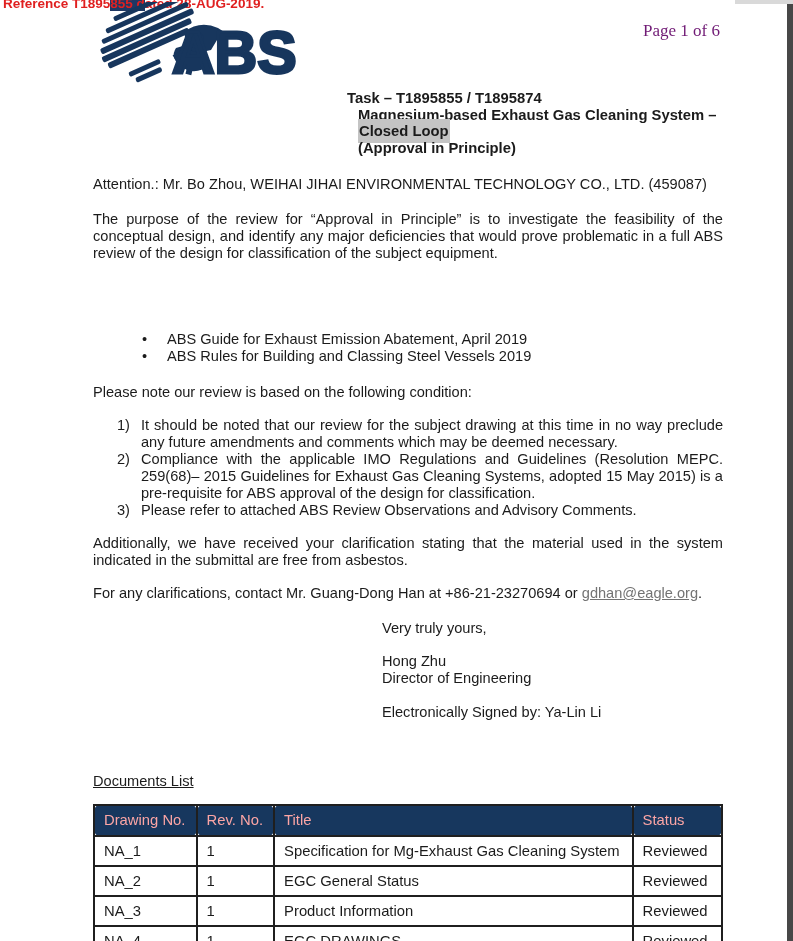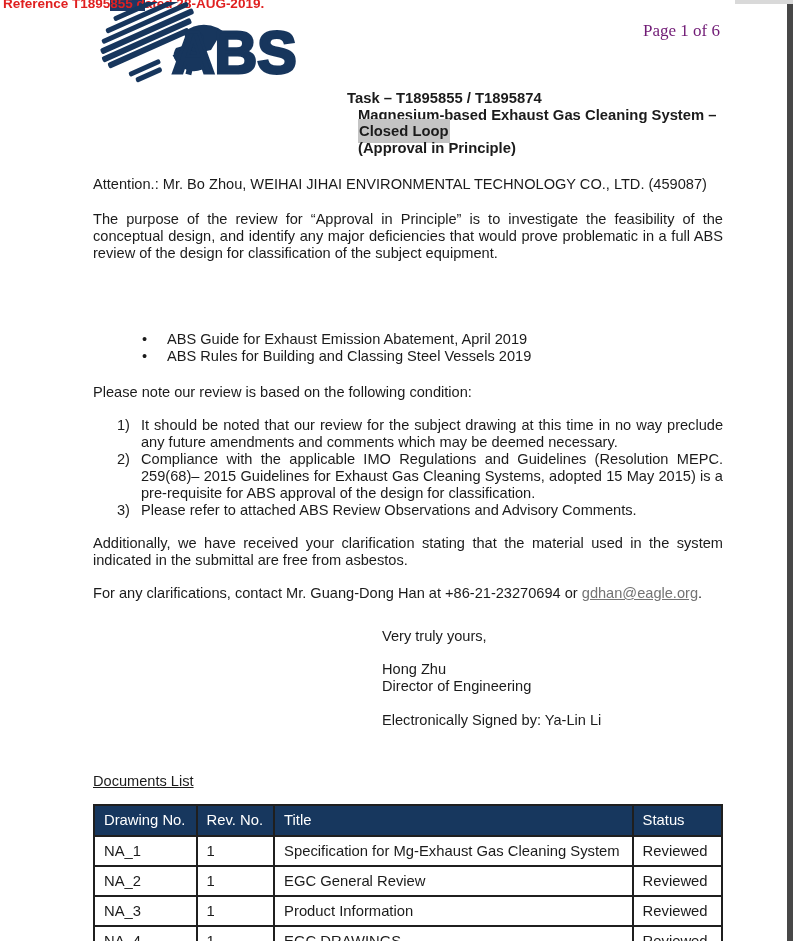--- a/index.html
+++ b/index.html
@@ -30,29 +30,29 @@
   .bullets{margin:0;padding:0;list-style:none;}
   .bullets li{position:relative;padding-left:74px;}
   .bullets li::before{content:"•";position:absolute;left:49px;top:0;}
 
   .numlist{margin:0;padding:0;list-style:none;}
   .numlist li{position:relative;padding-left:48px;text-align:justify;}
   .numlist li .num{position:absolute;left:24px;top:0;}
 
   .link{color:#737373;text-decoration:underline;}
 
-  .sig{position:absolute;left:382px;white-space:nowrap;margin-top:8px;}
+  .sig{position:absolute;left:382px;white-space:nowrap;}
 
   .doc-heading{position:absolute;left:93px;top:773px;text-decoration:underline;}
 
   table.docs{position:absolute;left:93px;top:804px;width:630px;border-collapse:collapse;
     font-size:14.8px;}
   table.docs th,table.docs td{border:2px solid #1f1f1f;padding:0 0 0 9px;text-align:left;
     vertical-align:middle;white-space:nowrap;overflow:hidden;}
-  table.docs th{background:#17375E;color:#ffffff;font-weight:400;height:29px;}
+  table.docs th{background:#17375E;color:#fca5a5;font-weight:400;height:29px;border-radius:6px;}
   table.docs td{height:28px;background:#ffffff;}
 </style>
 </head>
 <body>
 
 <div class="page">
 
   <div class="edge-top"></div>
   <div class="edge-strip"></div>
 
@@ -151,21 +151,21 @@
     <tbody>
       <tr>
         <td>NA_1</td>
         <td>1</td>
         <td>Specification for Mg-Exhaust Gas Cleaning System</td>
         <td>Reviewed</td>
       </tr>
       <tr>
         <td>NA_2</td>
         <td>1</td>
-        <td>EGC General Review</td>
+        <td>EGC General Status</td>
         <td>Reviewed</td>
       </tr>
       <tr>
         <td>NA_3</td>
         <td>1</td>
         <td>Product Information</td>
         <td>Reviewed</td>
       </tr>
       <tr>
         <td>NA_4</td>

